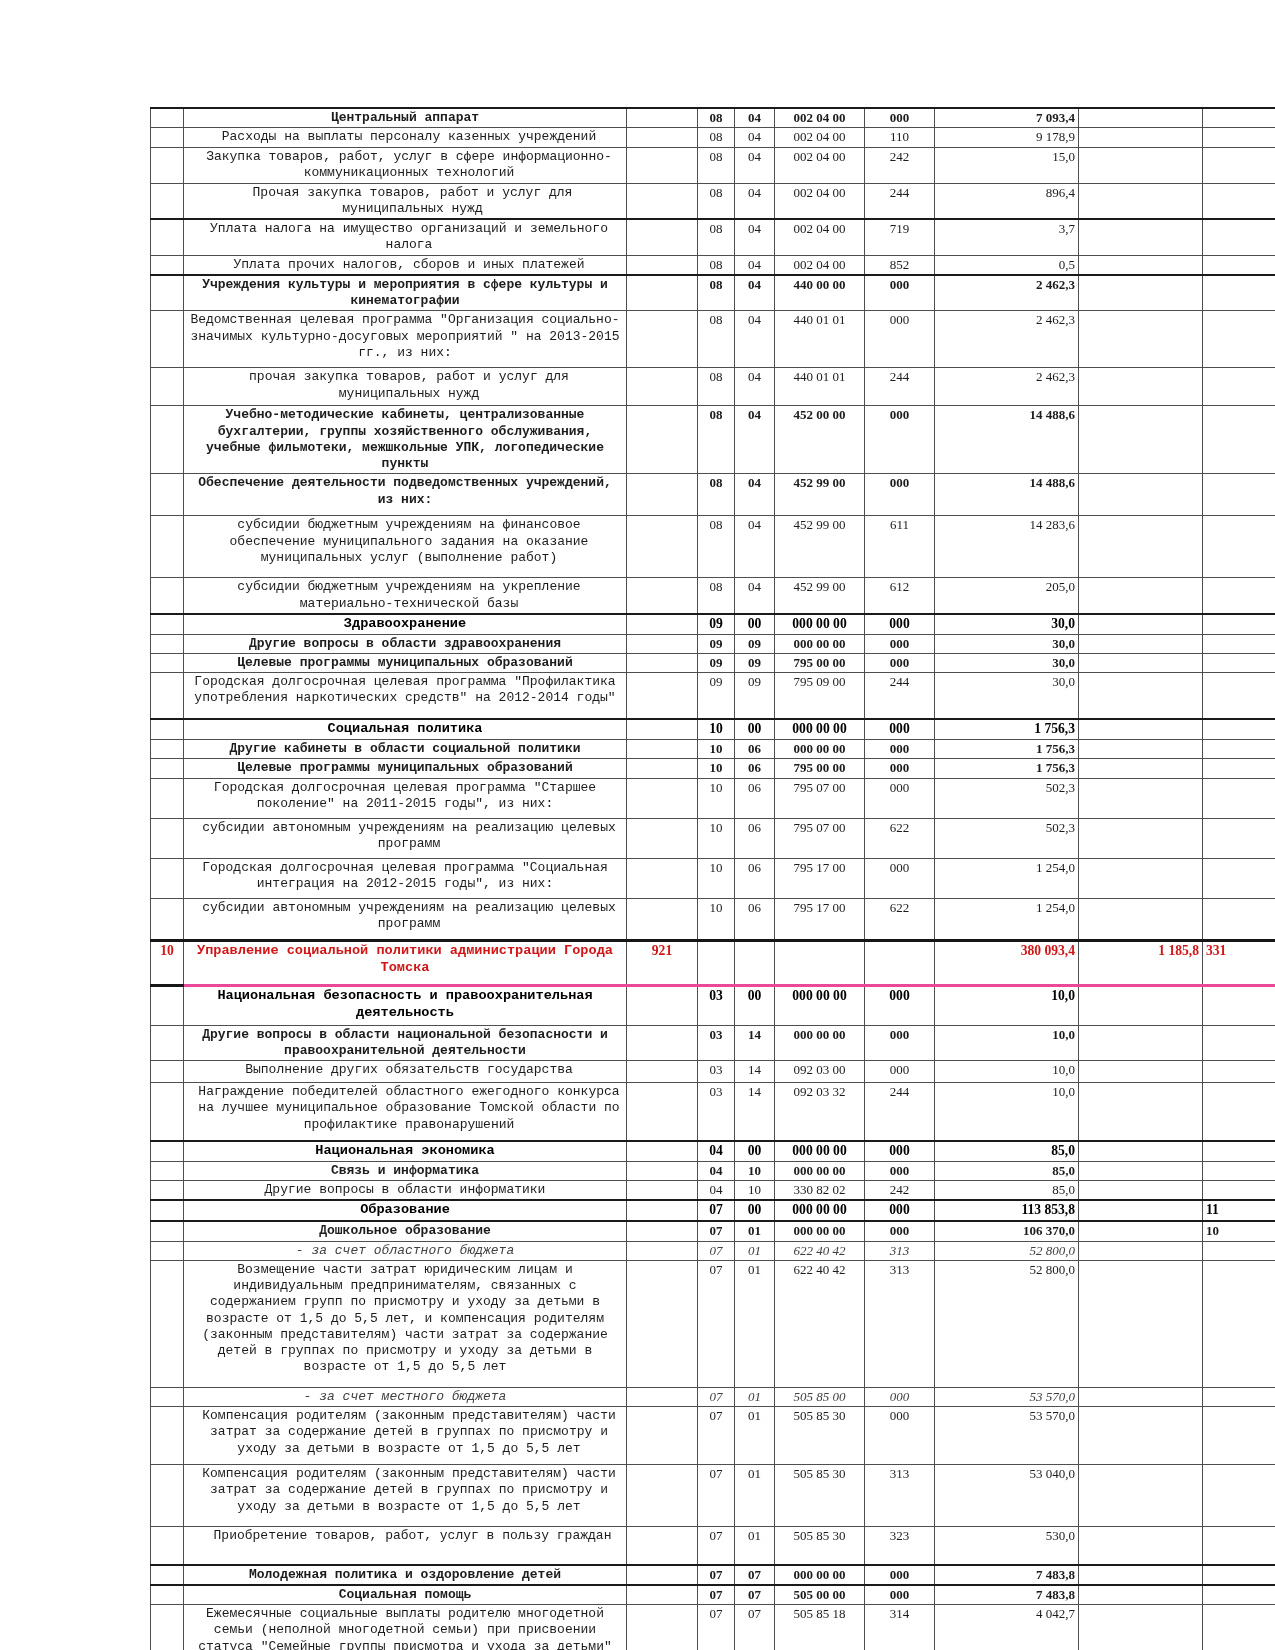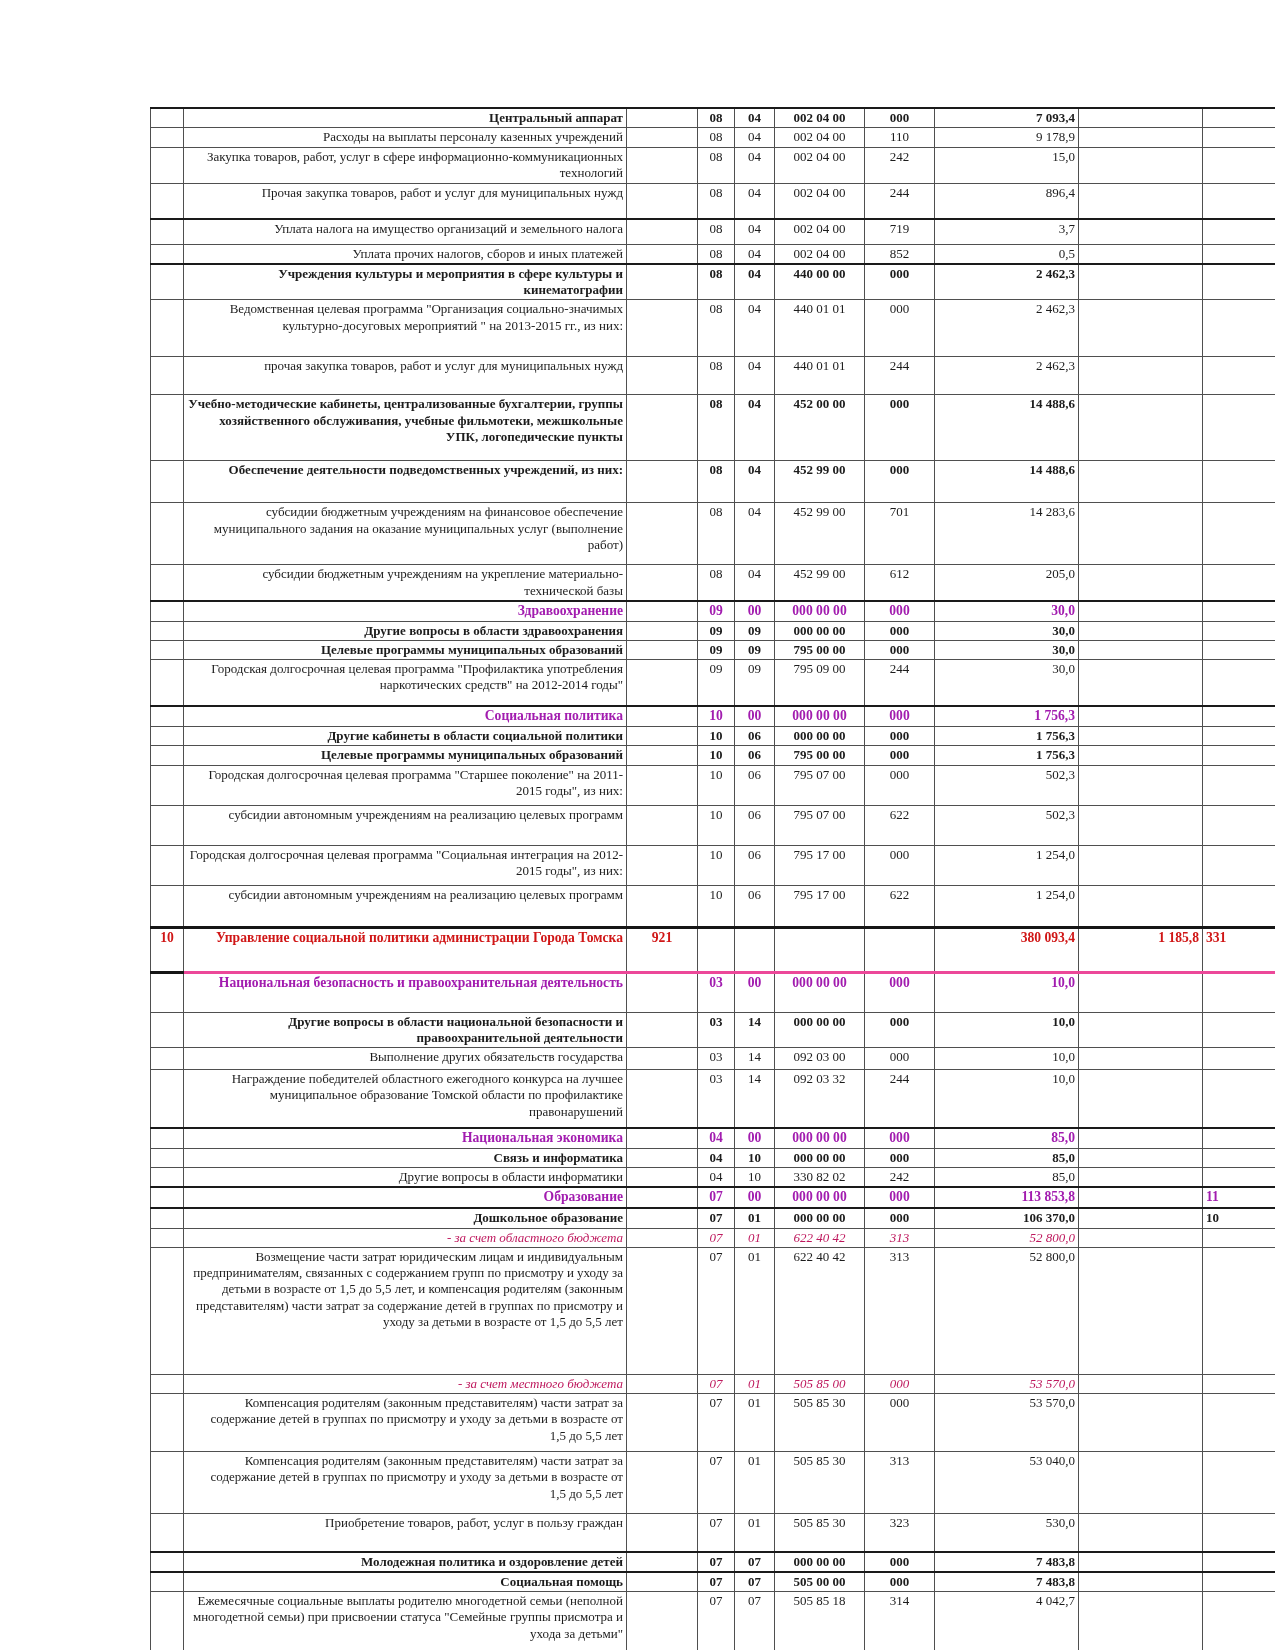--- a/index.html
+++ b/index.html
@@ -22,30 +22,30 @@
     vertical-align:top;
     padding:1px 3px;
     font-size:13px;
     line-height:1.25;
     overflow:hidden;
     word-wrap:break-word;
   }
   
   td.c-idx{border-top:none;border-bottom:none;border-left:4px solid #161616;border-right:1px solid #5a5a5a;text-align:center;font-weight:bold;}
   tr.st-red td.c-idx{border-top:3px solid #161616;border-bottom:3px solid #161616;}
-  td.c-name{text-align:right;padding-left:4px;}
+  td.c-name{text-align:center;padding-left:4px;font-family:Liberation Mono, monospace;}
   tr.ind-1 td.c-name{padding-left:11px;}
   tr.ind-2 td.c-name{padding-left:18px;}
   td.c-ved,td.c-rz,td.c-pz,td.c-cs,td.c-vr{text-align:center;white-space:nowrap;}
   td.c-a1,td.c-a2{text-align:right;padding-right:6px;white-space:nowrap;}
   td.c-a3{text-align:left;padding-left:36px;white-space:nowrap;}
   tr.st-b td,tr.st-sec td,tr.st-red td{font-weight:bold;}
-  tr.st-sec td{color:#a21caf;font-size:13.6px;}
+  tr.st-sec td{color:#000000;font-size:13.6px;}
   tr.st-red td{color:#d01616;font-size:13.6px;}
-  tr.st-i td{font-style:italic;color:#be185d;}
+  tr.st-i td{font-style:italic;color:#404040;}
   tr.thick-top td{border-top:2px solid #1a1a1a;}
   tr.st-red td{border-top:3px solid #161616;border-bottom:3px solid #ec4899;}
 </style>
 </head>
 <body>
 
 <div class="page">
   <table class="budget">
     <colgroup>
       <col style="width:33px">
@@ -192,21 +192,21 @@
           <td class="c-a2"></td>
           <td class="c-a3"></td>
         </tr>
         <tr class="st-n ind-1" style="height: 62px;">
           <td class="c-idx"></td>
           <td class="c-name">субсидии бюджетным учреждениям на финансовое обеспечение муниципального задания на оказание муниципальных услуг (выполнение работ)</td>
           <td class="c-ved"></td>
           <td class="c-rz">08</td>
           <td class="c-pz">04</td>
           <td class="c-cs">452 99 00</td>
-          <td class="c-vr">701</td>
+          <td class="c-vr">611</td>
           <td class="c-a1">14 283,6</td>
           <td class="c-a2"></td>
           <td class="c-a3"></td>
         </tr>
         <tr class="st-n ind-1" style="height: 35px;">
           <td class="c-idx"></td>
           <td class="c-name">субсидии бюджетным учреждениям на укрепление материально-технической базы</td>
           <td class="c-ved"></td>
           <td class="c-rz">08</td>
           <td class="c-pz">04</td>

